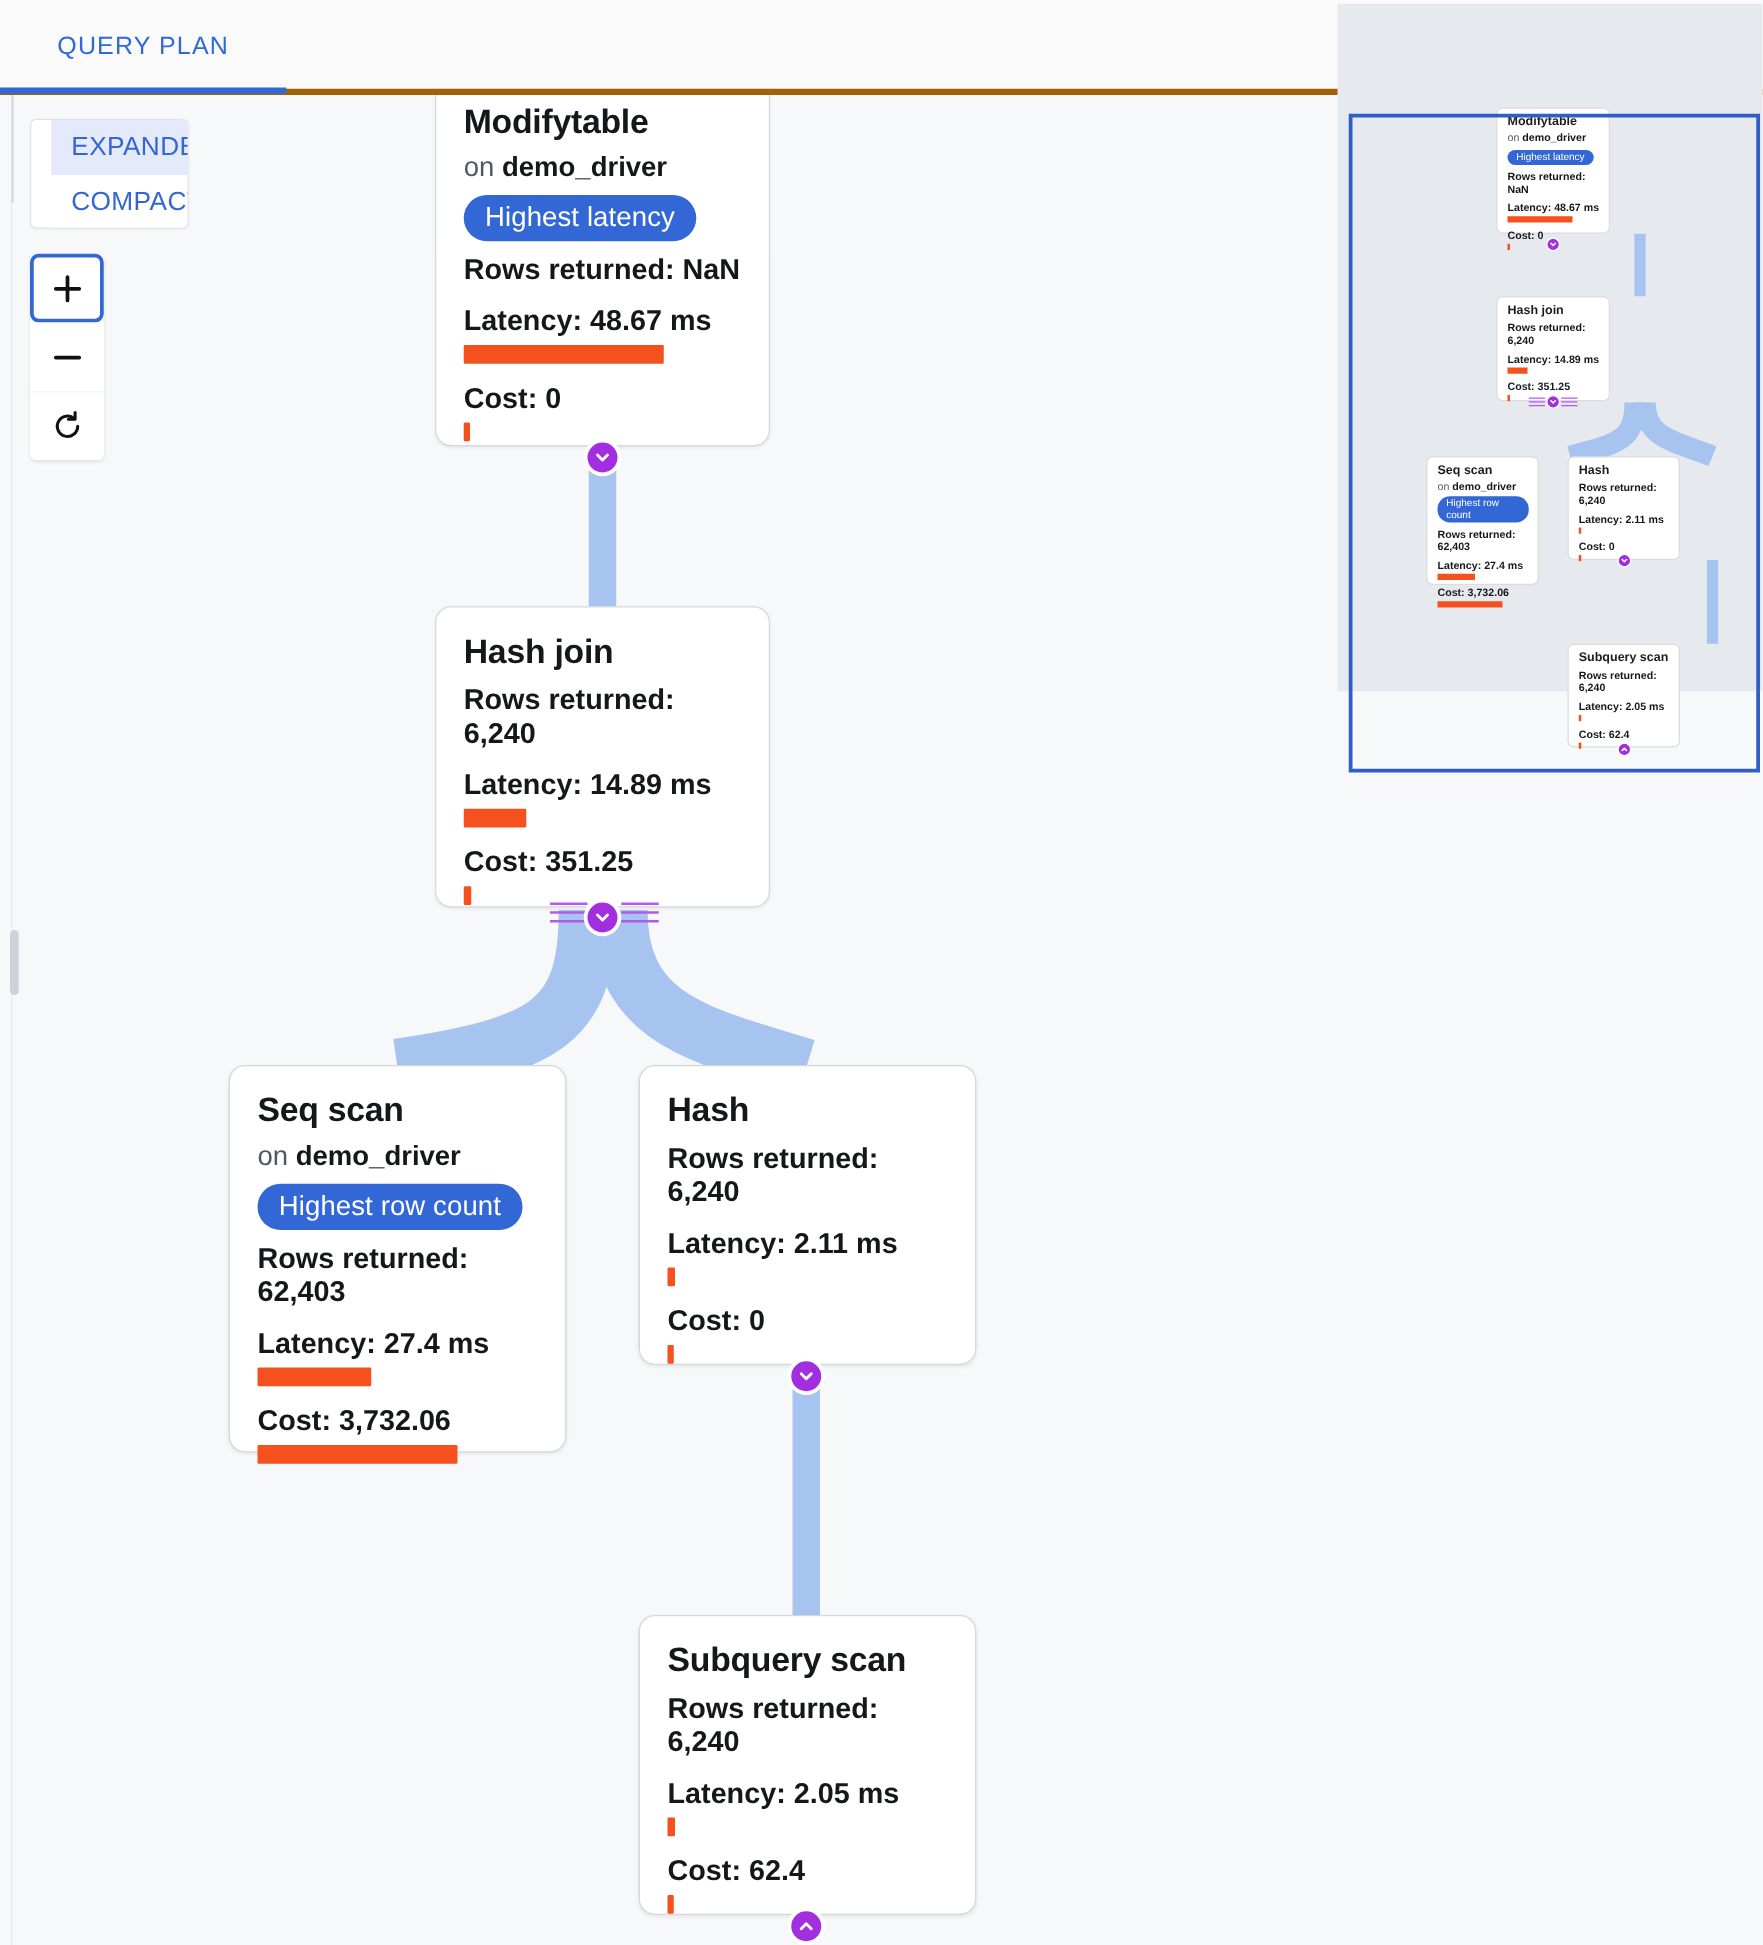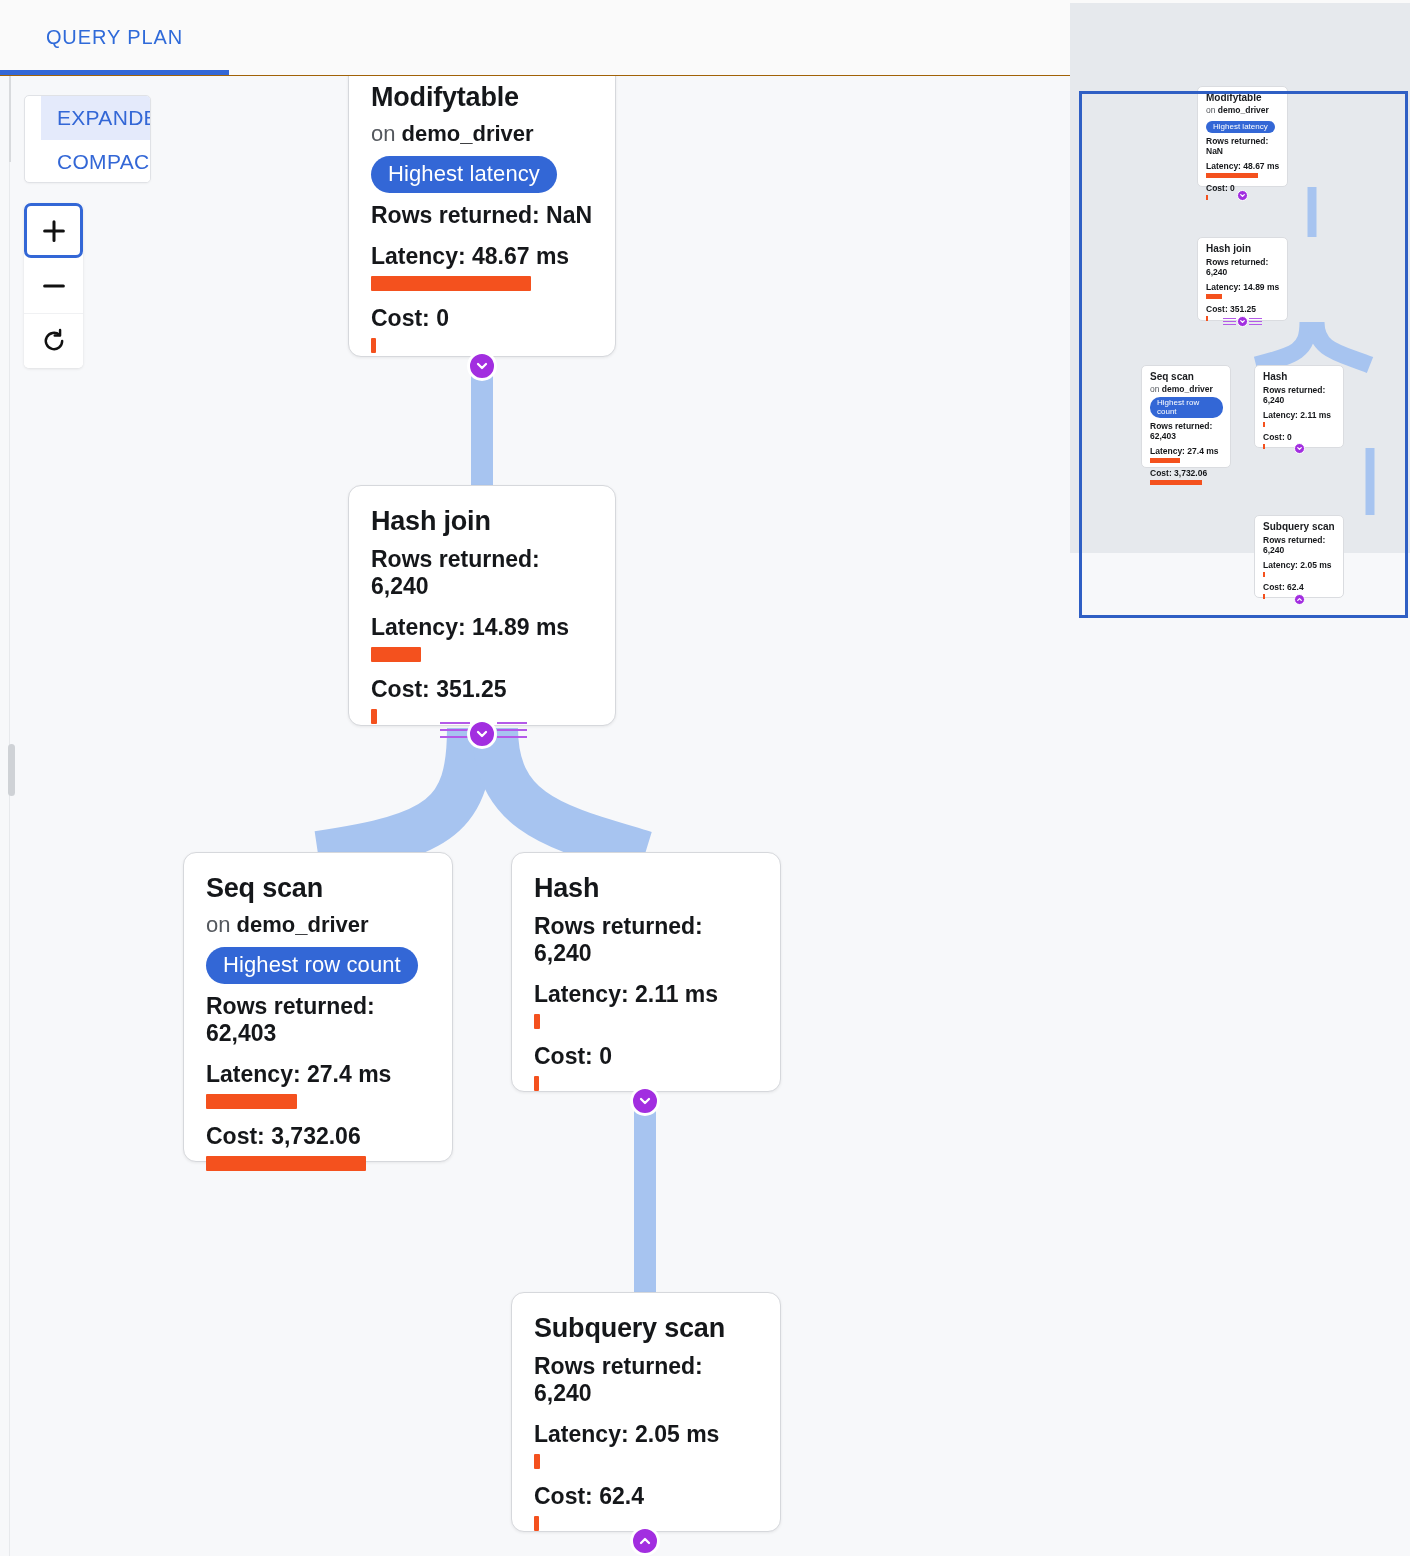--- a/index.html
+++ b/index.html
@@ -7,21 +7,21 @@
     width: 1410px; height: 1556px;
     font-family: "Liberation Sans", sans-serif;
     background: #f7f8fa;
     overflow: hidden;
   }
   #root { position: relative; width: 1410px; height: 1556px; background: #f7f8fa; }
 
   
   .tabbar {
     position: absolute; left: 0; top: 0; width: 1410px; height: 76px;
-    background: #fafafa; border-bottom: 1px solid #a16207;
+    background: #fafafa; border-bottom: 5px solid #a16207;
   }
   .tab {
     position: absolute; top: 0; height: 74px;
     display: flex; align-items: center; justify-content: center;
     font-size: 20px; letter-spacing: 0.9px; font-weight: 500;
     cursor: pointer; user-select: none;
   }
   .tab-query { left: 0; width: 229px; color: #2f6ad9; }
   .tab-e2e { left: 229px; width: 228px; color: #5f6368; }
   .tab-underline {

